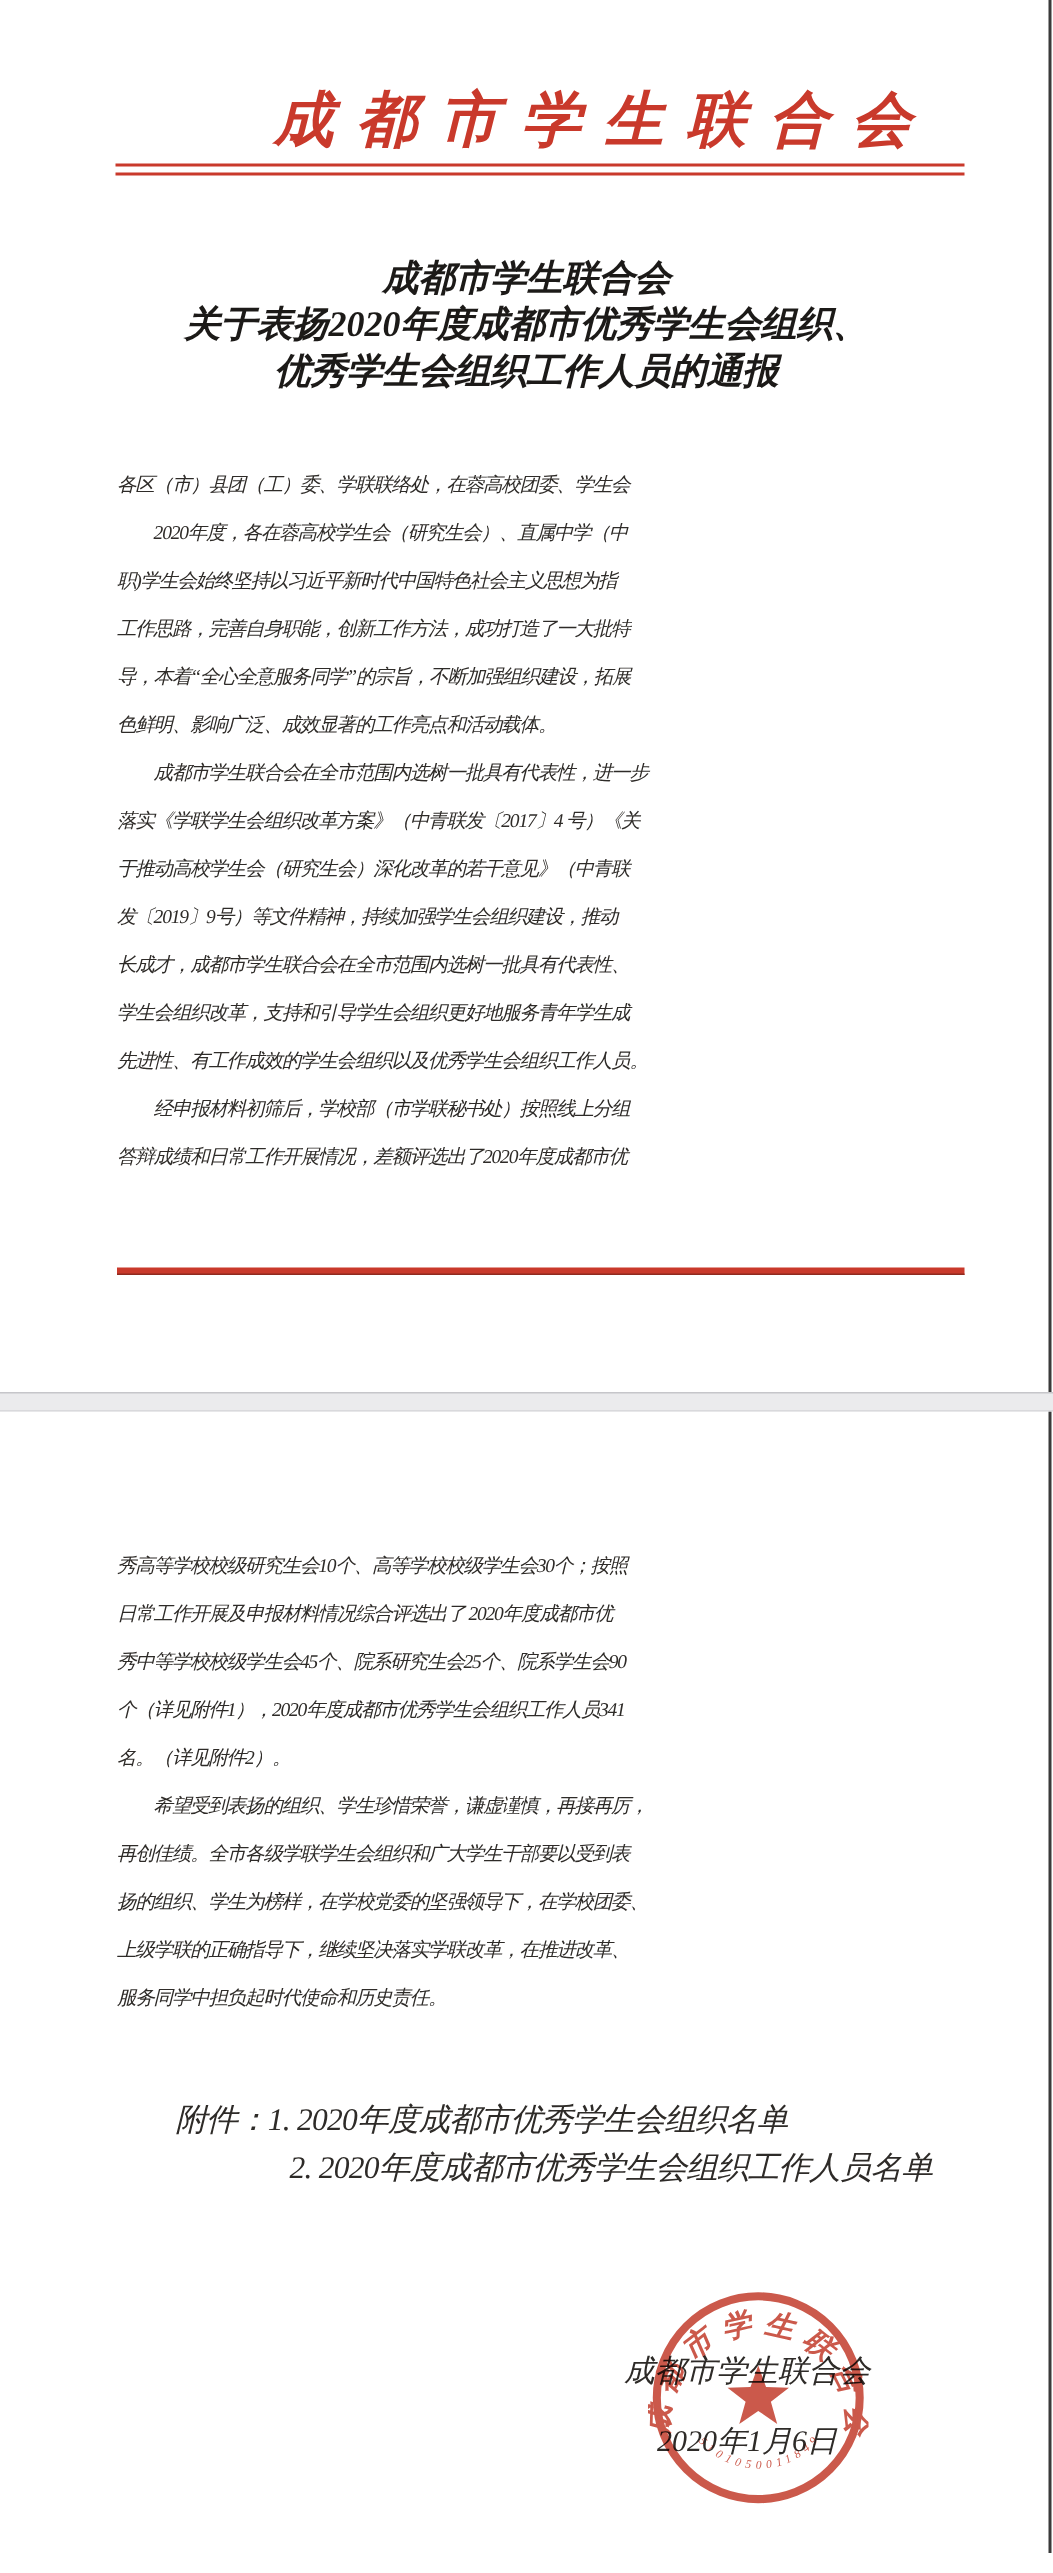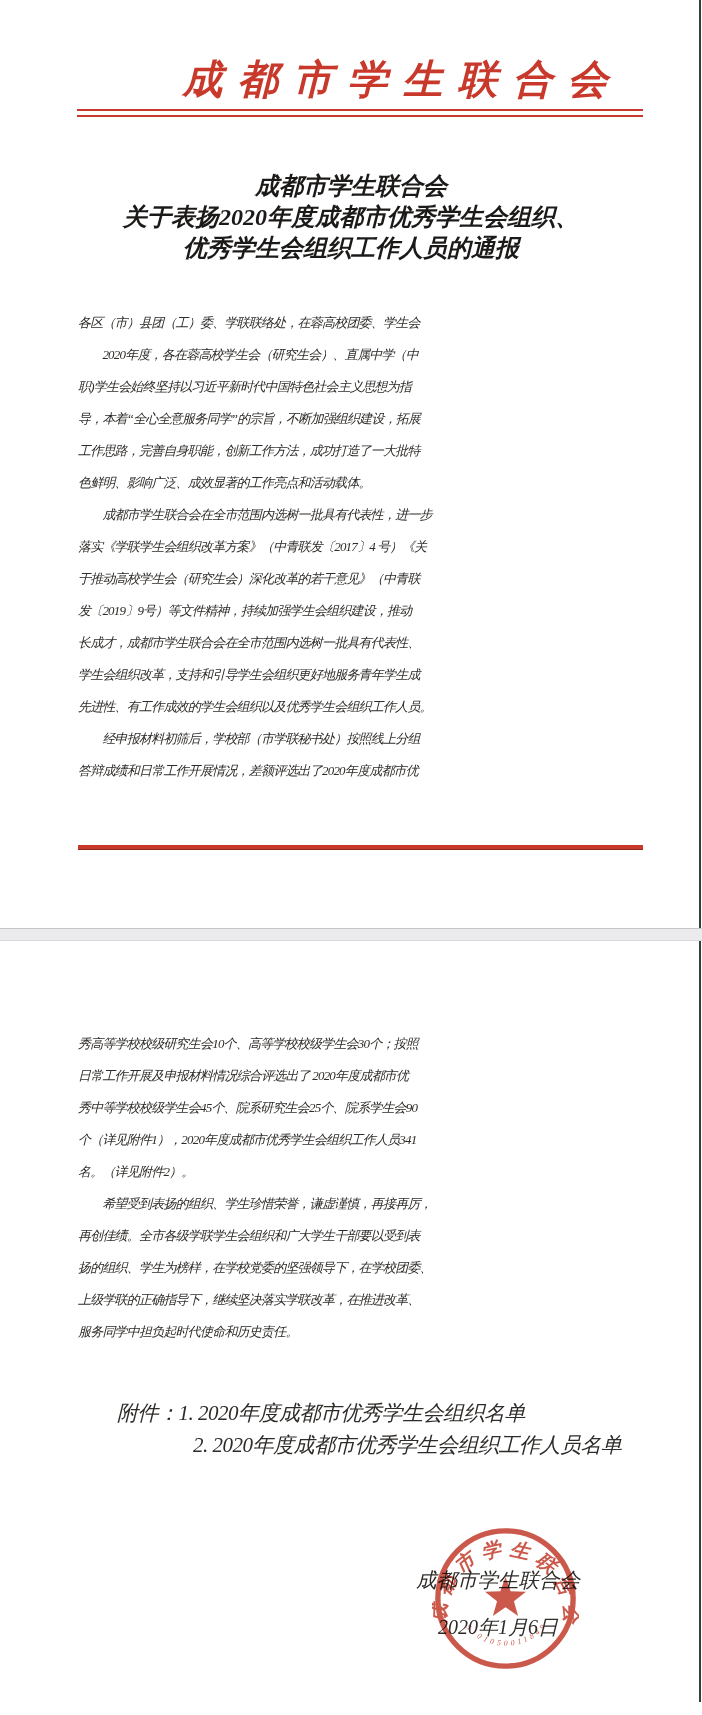--- a/index.html
+++ b/index.html
@@ -96,22 +96,22 @@
   <div class="title-block">
       <div class="tline">成都市学生联合会</div>
       <div class="tline">关于表扬2020年度成都市优秀学生会组织、</div>
       <div class="tline">优秀学生会组织工作人员的通报</div>
     </div>
 
   <div class="body-block body-p1">
       <div class="tline">各区（市）县团（工）委、学联联络处，在蓉高校团委、学生会</div>
       <div class="tline">　　2020年度，各在蓉高校学生会（研究生会）、直属中学（中</div>
       <div class="tline">职)学生会始终坚持以习近平新时代中国特色社会主义思想为指</div>
+      <div class="tline">工作思路，完善自身职能，创新工作方法，成功打造了一大批特</div>
       <div class="tline">导，本着“全心全意服务同学”的宗旨，不断加强组织建设，拓展</div>
-      <div class="tline">工作思路，完善自身职能，创新工作方法，成功打造了一大批特</div>
       <div class="tline">色鲜明、影响广泛、成效显著的工作亮点和活动载体。</div>
       <div class="tline">　　成都市学生联合会在全市范围内选树一批具有代表性，进一步</div>
       <div class="tline">落实《学联学生会组织改革方案》（中青联发〔2017〕4 号）《关</div>
       <div class="tline">于推动高校学生会（研究生会）深化改革的若干意见》（中青联</div>
       <div class="tline">发〔2019〕9号）等文件精神，持续加强学生会组织建设，推动</div>
       <div class="tline">长成才，成都市学生联合会在全市范围内选树一批具有代表性、</div>
       <div class="tline">学生会组织改革，支持和引导学生会组织更好地服务青年学生成</div>
       <div class="tline">先进性、有工作成效的学生会组织以及优秀学生会组织工作人员。</div>
       <div class="tline">　　经申报材料初筛后，学校部（市学联秘书处）按照线上分组</div>
       <div class="tline">答辩成绩和日常工作开展情况，差额评选出了2020年度成都市优</div>

